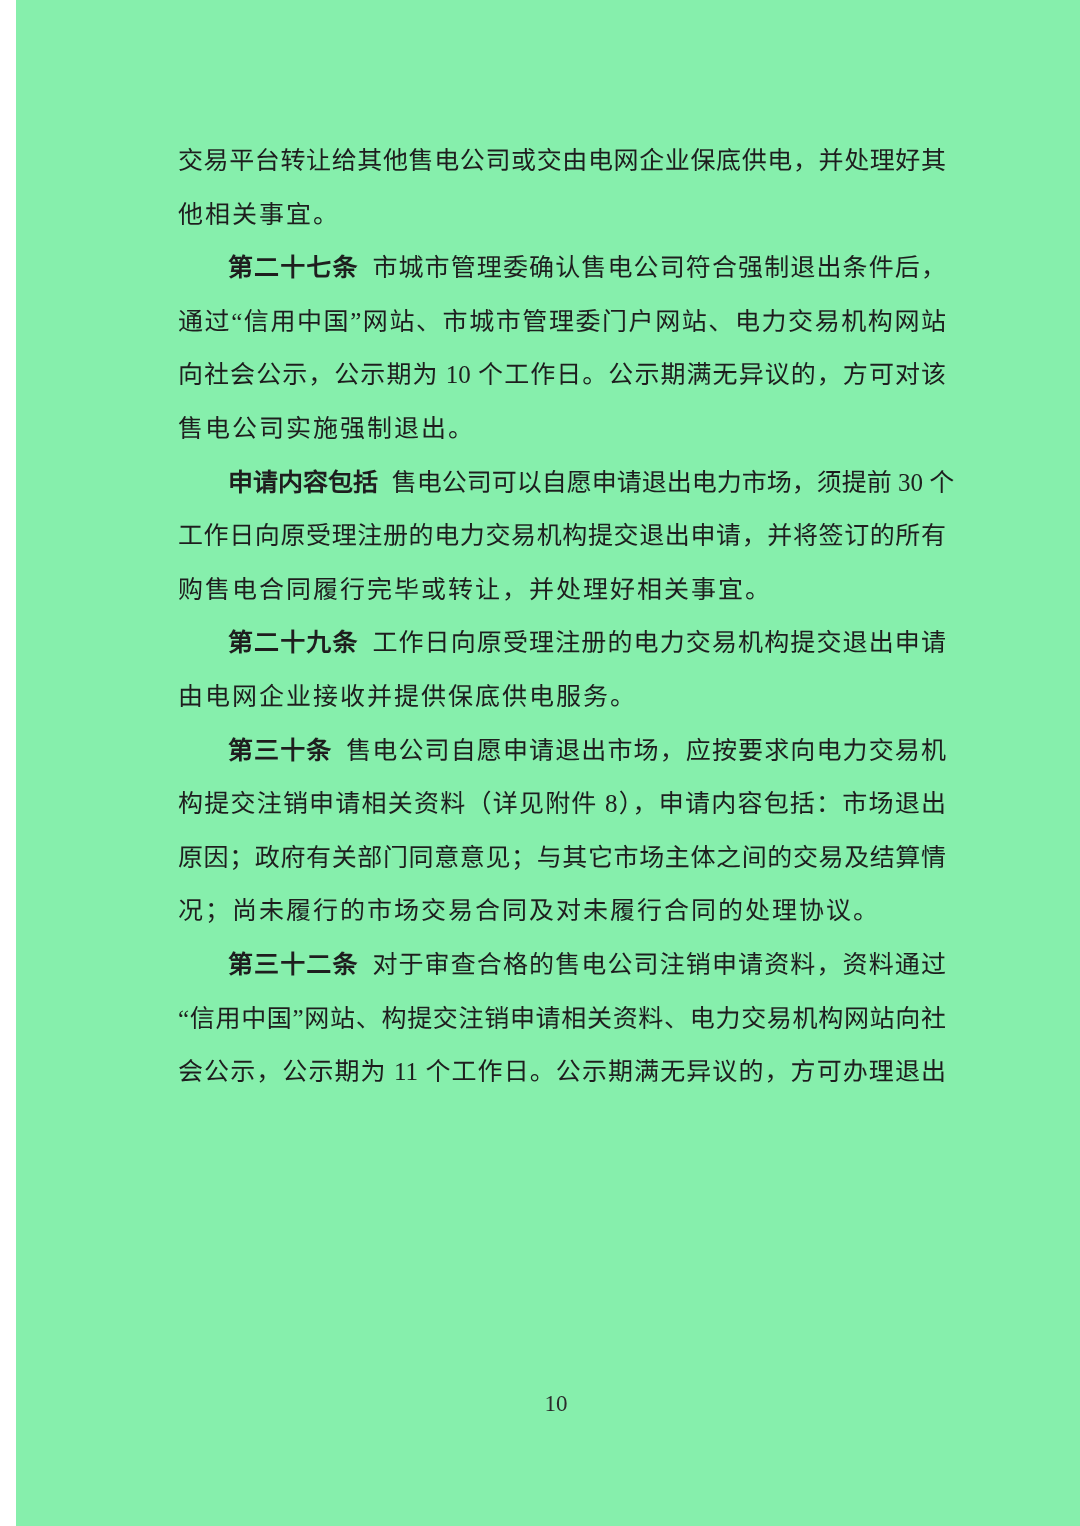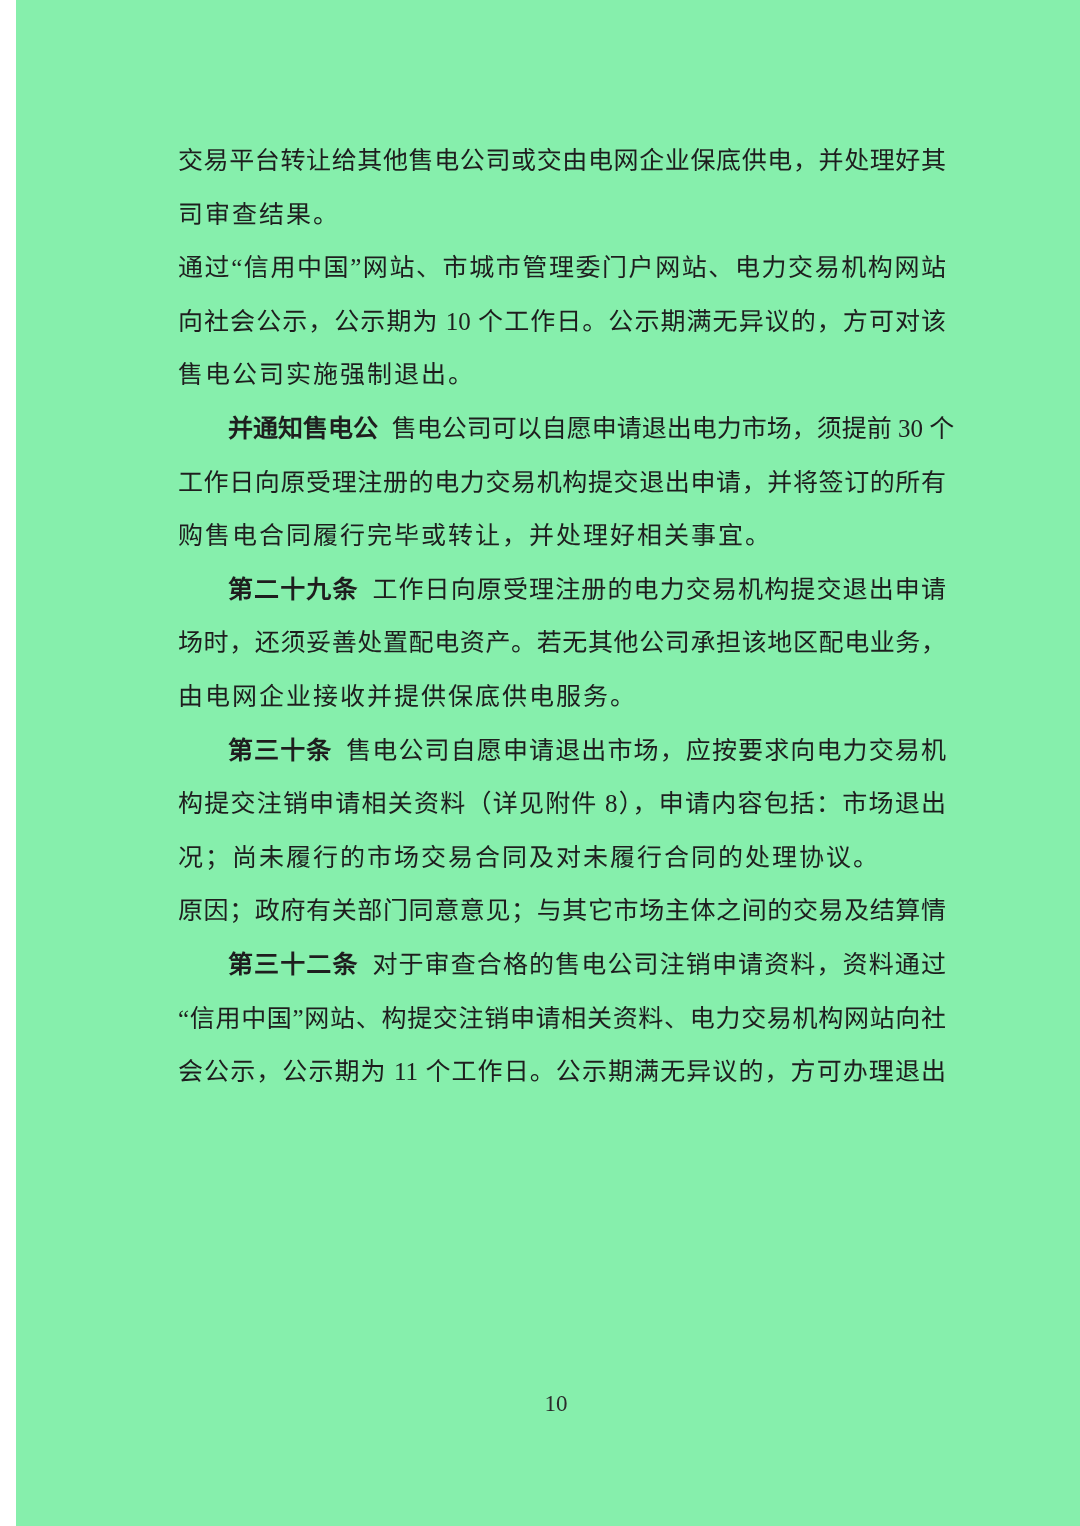--- a/index.html
+++ b/index.html
@@ -61,42 +61,42 @@
     font-family: "Liberation Serif", "DejaVu Serif", serif;
   }
 </style>
 </head>
 <body>
 
 <div class="page">
   <main class="body-text">
       <div class="para">
         <div class="line"><span>交易平台转让给其他售电公司或交由电网企业保底供电，并处理好其</span></div>
-        <div class="line flush"><span>司审查结果。</span></div>
+        <div class="line flush"><span>他相关事宜。</span></div>
       </div>
       <div class="para">
+        <div class="line indent"><span class="lead">第二十七条</span><span>市城市管理委确认售电公司符合强制退出条件后，</span></div>
         <div class="line"><span>通过“信用中国”网站、市城市管理委门户网站、电力交易机构网站</span></div>
         <div class="line"><span>向社会公示，公示期为 10 个工作日。公示期满无异议的，方可对该</span></div>
         <div class="line flush"><span>售电公司实施强制退出。</span></div>
       </div>
       <div class="para">
-        <div class="line indent"><span class="lead">并通知售电公</span><span>售电公司可以自愿申请退出电力市场，须提前 30 个</span></div>
+        <div class="line indent"><span class="lead">申请内容包括</span><span>售电公司可以自愿申请退出电力市场，须提前 30 个</span></div>
         <div class="line"><span>工作日向原受理注册的电力交易机构提交退出申请，并将签订的所有</span></div>
         <div class="line flush"><span>购售电合同履行完毕或转让，并处理好相关事宜。</span></div>
       </div>
       <div class="para">
         <div class="line indent"><span class="lead">第二十九条</span><span>工作日向原受理注册的电力交易机构提交退出申请</span></div>
-        <div class="line"><span>场时，还须妥善处置配电资产。若无其他公司承担该地区配电业务，</span></div>
         <div class="line flush"><span>由电网企业接收并提供保底供电服务。</span></div>
       </div>
       <div class="para">
         <div class="line indent"><span class="lead">第三十条</span><span>售电公司自愿申请退出市场，应按要求向电力交易机</span></div>
         <div class="line"><span>构提交注销申请相关资料（详见附件 8），申请内容包括：市场退出</span></div>
+        <div class="line"><span>原因；政府有关部门同意意见；与其它市场主体之间的交易及结算情</span></div>
         <div class="line flush"><span>况；尚未履行的市场交易合同及对未履行合同的处理协议。</span></div>
-        <div class="line"><span>原因；政府有关部门同意意见；与其它市场主体之间的交易及结算情</span></div>
       </div>
       <div class="para">
         <div class="line indent"><span class="lead">第三十二条</span><span>对于审查合格的售电公司注销申请资料，资料通过</span></div>
         <div class="line"><span>“信用中国”网站、构提交注销申请相关资料、电力交易机构网站向社</span></div>
         <div class="line"><span>会公示，公示期为 11 个工作日。公示期满无异议的，方可办理退出</span></div>
       </div>
     </main>
   <footer>
     <div class="page-number">10</div>
   </footer>

